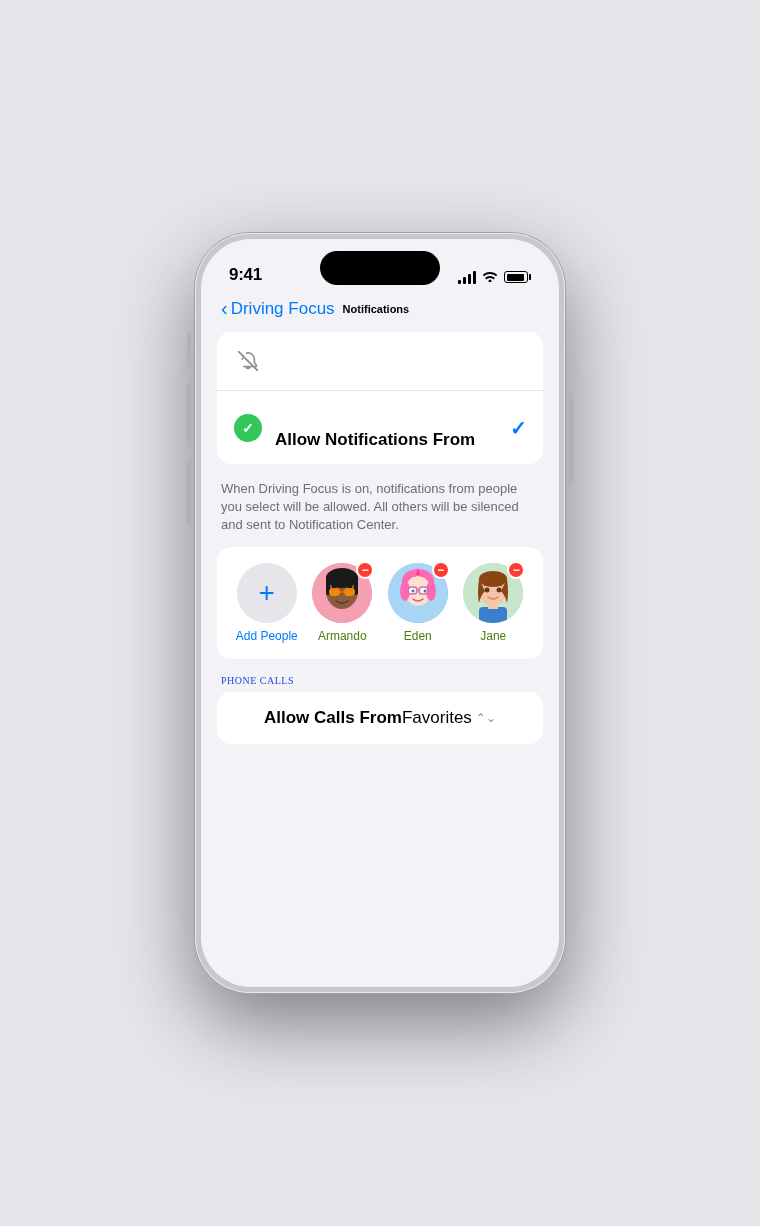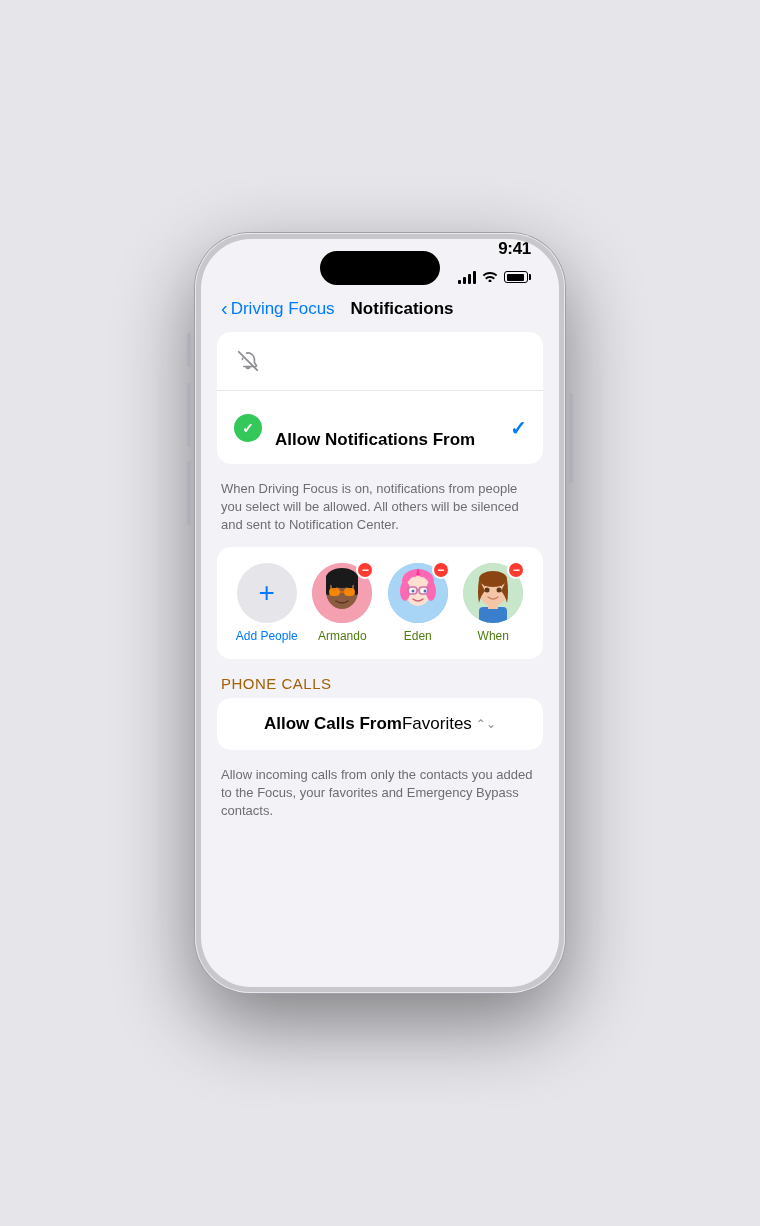--- a/index.html
+++ b/index.html
@@ -69,21 +69,20 @@
       border-radius: 0 2px 2px 0;
     }
     
     .status-bar {
       height: 54px;
       display: flex;
       align-items: flex-end;
       justify-content: space-between;
       padding: 0 28px 8px;
       position: relative;
-      flex-direction: column;
     }
     .status-time {
       font-size: 17px;
       font-weight: 600;
       color: #000;
       letter-spacing: -0.3px;
     }
     .status-icons {
       display: flex;
       align-items: center;
@@ -115,24 +114,24 @@
       color: #007aff;
       font-size: 17px;
       cursor: pointer;
     }
     .nav-back-chevron {
       font-size: 20px;
       font-weight: 300;
       margin-right: 1px;
     }
     .nav-title {
-      font-size: 17px;
+      font-size: 11px;
       font-weight: 700;
       color: #000;
-      margin-left: 12px;
+      margin-left: 4px;
     }
     
     .content {
       padding: 0 16px;
       overflow-y: auto;
       height: calc(100% - 120px);
     }
     
     .card {
       background: #fff;
@@ -254,26 +253,27 @@
       color: #4d7c0f;
       text-align: center;
     }
     .add-label {
       font-size: 12px;
       color: #007aff;
       text-align: center;
     }
     
     .section-header {
-      font-size: 15px;
-      color: #a16207;
+      font-size: 10px;
+      color: #1d4ed8;
       font-weight: 400;
       text-transform: uppercase;
       letter-spacing: 0.5px;
       padding: 8px 4px 6px;
+      font-family: Liberation Serif, serif;
     }
     
     .calls-row {
       display: flex;
       align-items: center;
       justify-content: center;
       padding: 16px;
     }
     .calls-label {
       font-size: 17px;
@@ -552,36 +552,35 @@
                   <ellipse cx="36" cy="27" rx="2.5" ry="2.5" fill="#5c3a1a"></ellipse>
 
                   <path d="M25 34 Q30 38 35 34" stroke="#cc8866" stroke-width="1.5" fill="none" stroke-linecap="round"></path>
 
                   <path d="M21 23 Q24 21 27 23" stroke="#8B4513" stroke-width="1.2" fill="none"></path>
                   <path d="M33 23 Q36 21 39 23" stroke="#8B4513" stroke-width="1.2" fill="none"></path>
                 </svg>
               </div>
               <div class="remove-badge">−</div>
             </div>
-            <span class="person-name">When</span>
+            <span class="person-name">Jane</span>
           </div>
         </div>
       </div>
 
       <div class="section-header">PHONE CALLS</div>
 
       <div class="card">
         <div class="calls-row">
           <span class="calls-label">Allow Calls From</span>
           <div class="calls-value">
             <span>Favorites</span>
             <span style="font-size:12px;color:#8e8e93;">⌃⌄</span>
           </div>
         </div>
       </div>
 
-      <p class="description-text">Allow incoming calls from only the contacts you added to the Focus, your favorites and Emergency Bypass contacts.</p>
 
 
 
     </div>
   </div>
 </div>
 
 </body></html>

